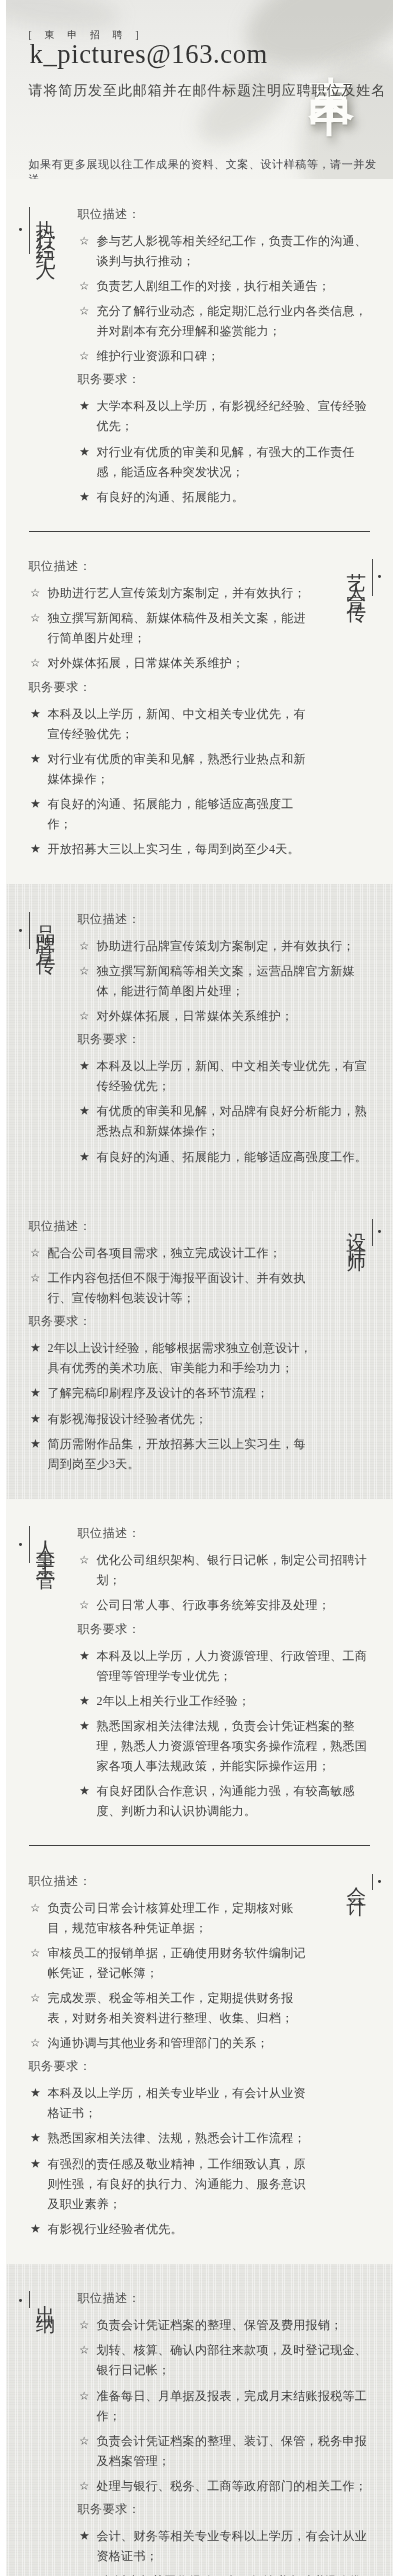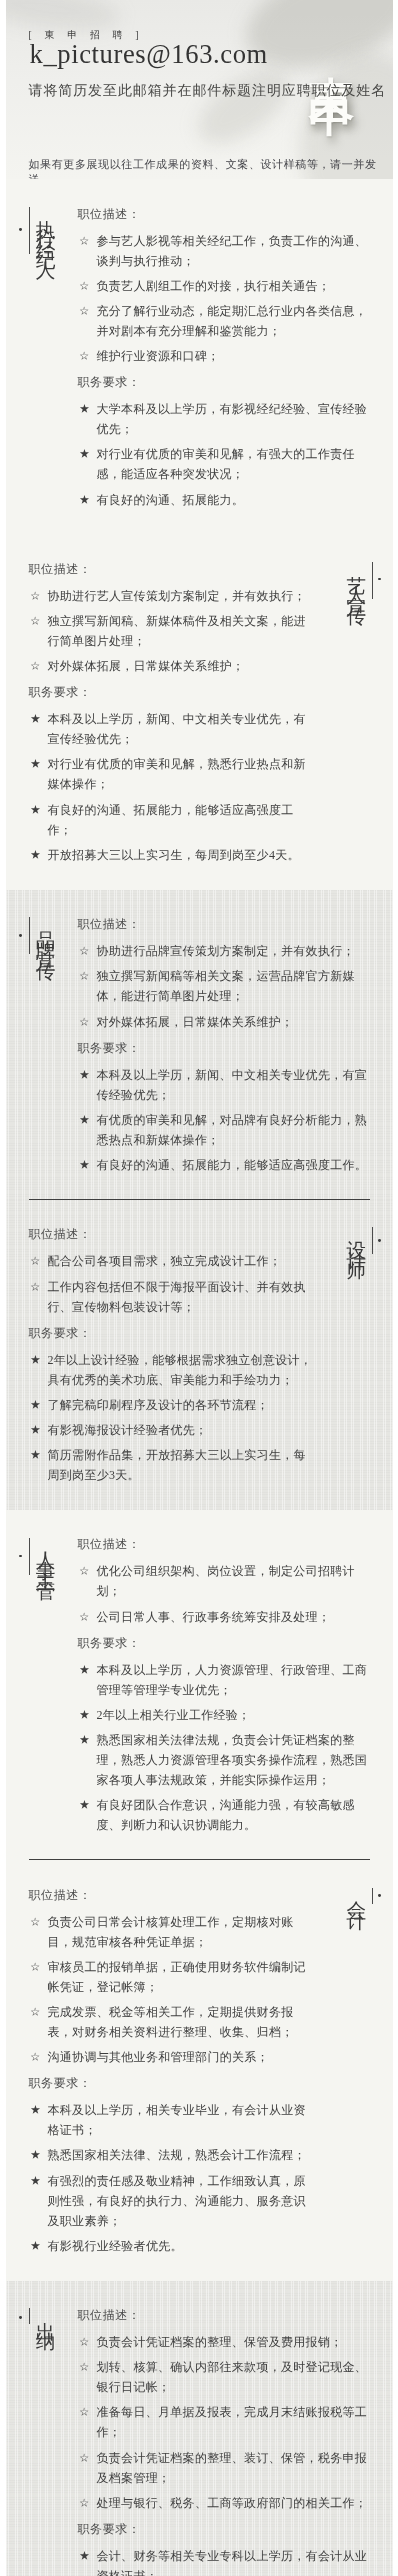--- a/index.html
+++ b/index.html
@@ -52,21 +52,21 @@
     writing-mode:vertical-rl;text-orientation:upright;
     font-size:19.6px;letter-spacing:10.4px;color:#3a3a3a;line-height:1;
   }
   .rail{width:0.6px;background:#4b4b4b;position:relative;margin:2.3px 0;}
   .rail .dot{
     position:absolute;width:2.9px;height:2.9px;border-radius:50%;background:#3c3c3c;
     top:46%;left:-9.2px;
   }
   .job.side-right .rail .dot{left:auto;right:-8px;top:42%;}
   .group-label{font-size:12px;color:#4a4a4a;letter-spacing:0.6px;margin:0 0 8px 0;}
-  .group-label.req{margin-top:8px;}
+  .group-label.req{margin-top:0;}
   .items{list-style:none;margin:0;padding:0;}
   .items li{display:flex;margin:0 0 5.2px 0;font-size:12px;line-height:20px;color:#3e3e3e;}
   .items .b{flex:none;width:17.3px;padding-left:1.7px;font-size:9.8px;color:#3e3e3e;}
   .items.req .b{font-size:10.4px;}
   .items .txt{flex:1;letter-spacing:0.3px;}
 </style>
 </head>
 <body>
 
 <div class="page">
@@ -257,21 +257,21 @@
           <div class="rail">
             <span class="dot"></span>
           </div>
           <h2 class="vtitle">人事主管</h2>
         </div>
         <div class="content">
           <div class="group-label">职位描述：</div>
           <ul class="items desc">
             <li>
               <span class="b">☆</span>
-              <span class="txt">优化公司组织架构、岗位设置，制定公司招聘计划；</span>
+              <span class="txt">优化公司组织架构、银行日记帐，制定公司招聘计划；</span>
             </li>
             <li>
               <span class="b">☆</span>
               <span class="txt">公司日常人事、行政事务统筹安排及处理；</span>
             </li>
           </ul>
           <div class="group-label req">职务要求：</div>
           <ul class="items req">
             <li>
               <span class="b">★</span>

